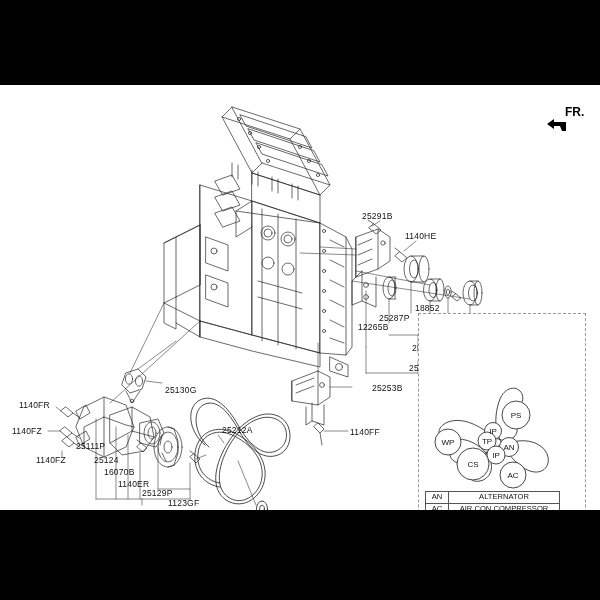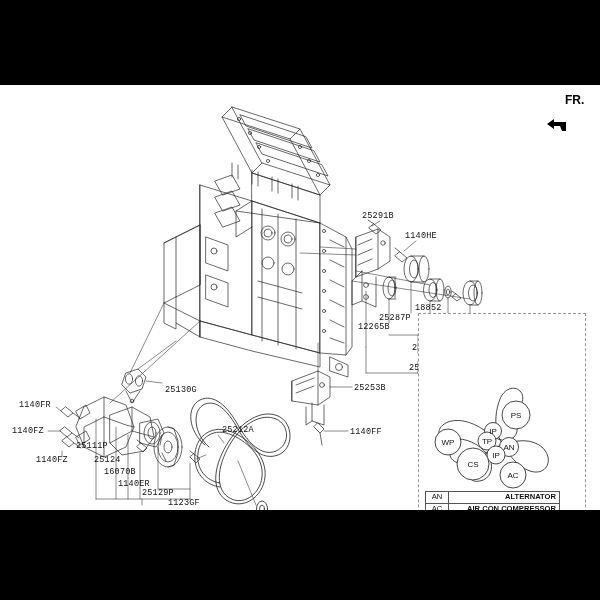--- a/index.html
+++ b/index.html
@@ -3,27 +3,27 @@
 <meta charset="utf-8">
 <style>
   html,body{margin:0;padding:0;background:#000;}
   body{width:600px;height:600px;overflow:hidden;font-family:"Liberation Sans",sans-serif;}
   #stage{position:relative;width:600px;height:600px;background:#000;}
   #canvas{position:absolute;left:0;top:85px;width:600px;height:425px;background:#fff;overflow:hidden;}
   .bar{position:absolute;left:0;width:600px;background:#000;}
   #bar-top{top:0;height:85px;}
   #bar-bot{top:510px;height:90px;}
   svg{position:absolute;left:0;top:0;}
-  .lbl{position:absolute;font-family:Liberation Mono, monospace;font-size:8.5px;color:#111;white-space:nowrap;letter-spacing:.2px;}
+  .lbl{position:absolute;font-family:Liberation Sans, sans-serif;font-size:8.5px;color:#111;white-space:nowrap;letter-spacing:.2px;}
   .fr{position:absolute;font-family:"Liberation Sans",sans-serif;font-size:12px;font-weight:bold;color:#000;}
   
   #legend{position:absolute;left:425px;top:406px;border-collapse:collapse;background:#fff;}
   #legend td{border:1px solid #555;font-family:"Liberation Sans",sans-serif;font-size:7.6px;color:#111;padding:0 3px;height:10.6px;line-height:10.6px;}
   #legend td.k{width:16px;text-align:center;}
-  #legend td.v{width:104px;text-align:right;font-weight:bold;}
+  #legend td.v{width:104px;text-align:center;}
   .pl-txt{font-family:"Liberation Sans",sans-serif;font-size:8px;fill:#111;text-anchor:middle;dominant-baseline:central;}
 </style>
 </head>
 <body>
 
 <div id="stage">
 
   <div class="bar" id="bar-top"></div>
   <div class="bar" id="bar-bot"></div>
 
@@ -345,27 +345,27 @@
       </div>
     <div>
       <span class="lbl" style="left:126px;top:424px">25100</span>
       </div>
     <div>
       <span class="lbl" style="left:222px;top:340px">25212A</span>
       </div>
     <div>
       </div>
     <div>
-      <span class="lbl" style="left:354px;top:298px">25253B</span>
+      <span class="lbl" style="left:372px;top:298px">25253B</span>
       </div>
     <div>
       <span class="lbl" style="left:350px;top:342px">1140FF</span>
       </div>
 
-    <div class="fr" style="left:565px;top:8px">FR.</div>
+    <div class="fr" style="left:565px;top:20px">FR.</div>
     <svg width="30" height="20" style="left:546px;top:33px;position:absolute;">
       <path d="M20,4 L8,4 L8,1 L1,6 L8,11 L8,8 L20,8 Z" fill="#000"></path>
       <path d="M14,8 L20,8 L20,13 L16,13 Z" fill="#000"></path>
     </svg>
 
     <div style="position:absolute;left:418px;top:228px;width:166px;height:268px;border:1px dashed #999;background:#fff;"></div>
 
     <svg width="180" height="120" style="left:418px;top:286px;position:absolute;">
       <g fill="none" stroke="#333" stroke-width="0.9">
 

